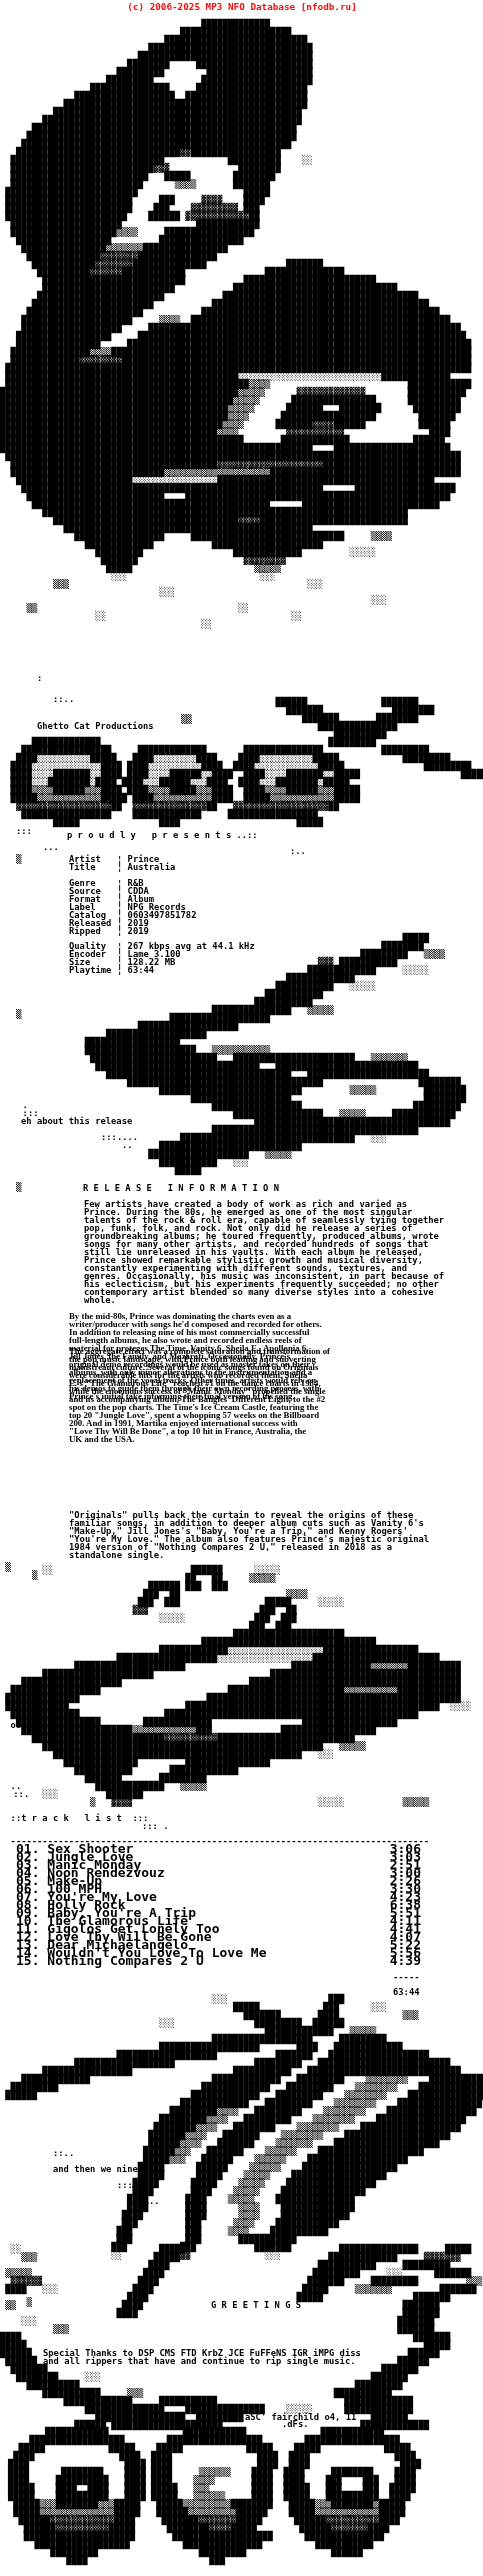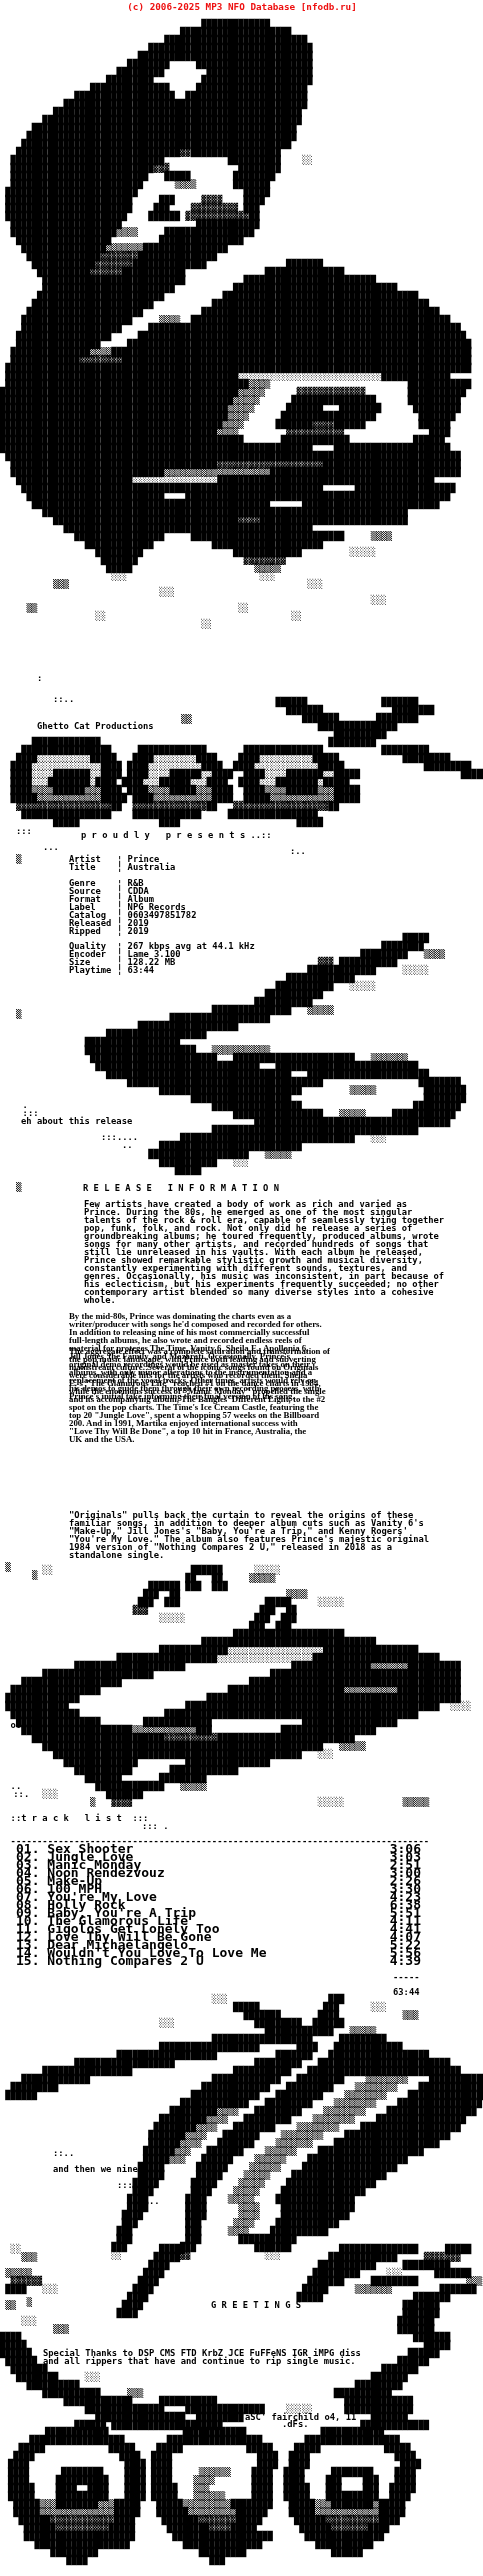--- a/index.html
+++ b/index.html
@@ -251,21 +251,21 @@
   █████▒▒▒████████▒▒▒█████   █████▒▒▒▒▒▒▒▒▒████████   █████▒▒▒████████▒█████
   █████▒▒▒▒▒▒▒▒▒▒▒▒▒▒█████   ██████▒▒▒▒▒▒▒▒▒██████    █████▒▒▒▒▒▒▒▒▒▒▒▒█████
    ██████▓▓▓▓▓▓▓▓▓▓▓▓████     ███████▓▓▓▓▓▓▓█████      ██████▓▓▓▓▓▓▓▓▓▓████
     ██████▓▓▓▓▓▓▓▓▓▓█████      ████████▓▓▓▓█████        ██████▓▓▓▓▓▓▓████
     █████████████████████       ███████████████████      ███████████████
       ██████████████████          ███████████████          ███████████
          █████████                   █████████                ██████
             ████                       ███</pre>
 
   <div class="t" style="left:37px; top:722px;">Ghetto Cat Productions</div>
-  <div class="t" style="left:81px; top:831px;">p r o u d l y   p r e s e n t s ..::</div>
+  <div class="t" style="left:67px; top:831px;">p r o u d l y   p r e s e n t s ..::</div>
 
   <div class="t" style="left:69px; top:855px;" id="fields-id"><div class="fieldrow"><span class="lbl">Artist</span><span class="sep">¦</span><span class="val">Prince</span></div><div class="fieldrow"><span class="lbl">Title</span><span class="sep">¦</span><span class="val">Australia</span></div></div>
   <div class="t" style="left:69px; top:879px;" id="fields-release"><div class="fieldrow"><span class="lbl">Genre</span><span class="sep">¦</span><span class="val">R&amp;B</span></div><div class="fieldrow"><span class="lbl">Source</span><span class="sep">¦</span><span class="val">CDDA</span></div><div class="fieldrow"><span class="lbl">Format</span><span class="sep">¦</span><span class="val">Album</span></div><div class="fieldrow"><span class="lbl">Label</span><span class="sep">¦</span><span class="val">NPG Records</span></div><div class="fieldrow"><span class="lbl">Catalog</span><span class="sep">¦</span><span class="val">0603497851782</span></div><div class="fieldrow"><span class="lbl">Released</span><span class="sep">¦</span><span class="val">2019</span></div><div class="fieldrow"><span class="lbl">Ripped</span><span class="sep">¦</span><span class="val">2019</span></div></div>
   <div class="t" style="left:69px; top:942px;" id="fields-quality"><div class="fieldrow"><span class="lbl">Quality</span><span class="sep">¦</span><span class="val">267 kbps avg at 44.1 kHz</span></div><div class="fieldrow"><span class="lbl">Encoder</span><span class="sep">¦</span><span class="val">Lame 3.100</span></div><div class="fieldrow"><span class="lbl">Size</span><span class="sep">¦</span><span class="val">128.22 MB</span></div><div class="fieldrow"><span class="lbl">Playtime</span><span class="sep">¦</span><span class="val">63:44</span></div></div>
 
   <div class="t" style="left:21px; top:1117px;">eh about this release</div>
 
   <div class="t" style="left:83px; top:1184px;">R E L E A S E   I N F O R M A T I O N</div>
   <pre class="t" style="left:84px; top:1200px;">Few artists have created a body of work as rich and varied as
 Prince. During the 80s, he emerged as one of the most singular

